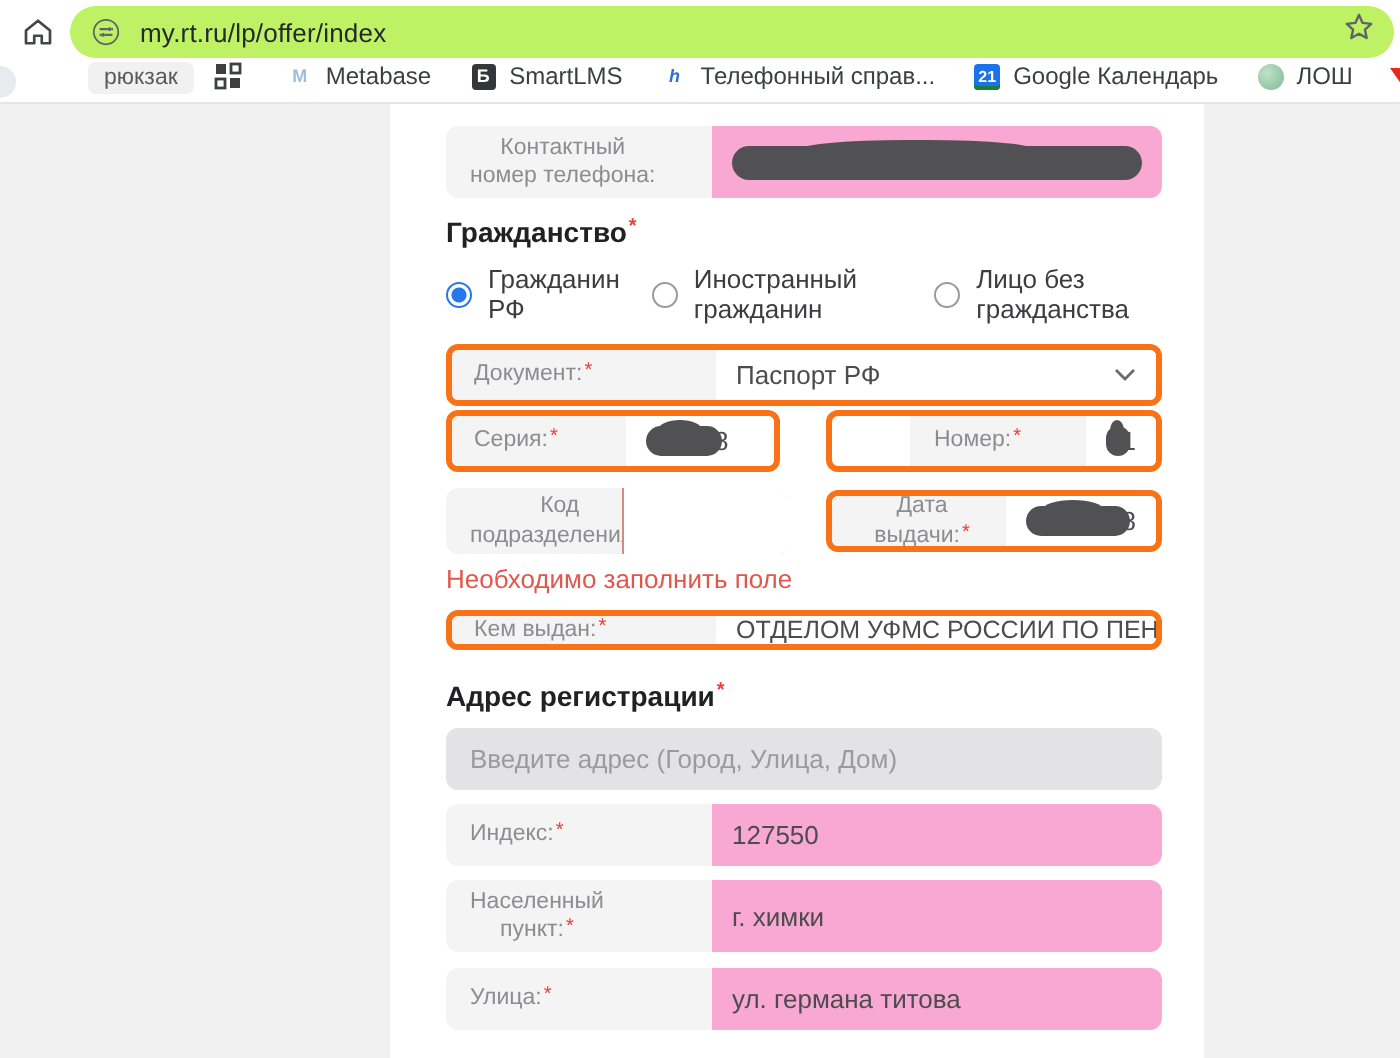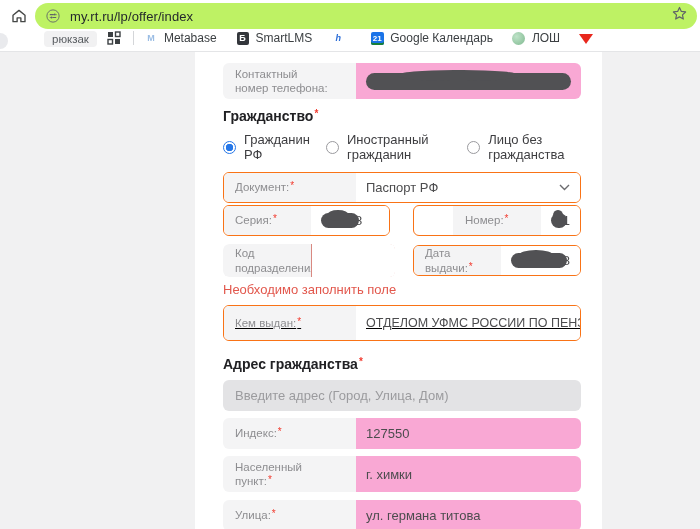--- a/index.html
+++ b/index.html
@@ -30,24 +30,24 @@
   .fav-ymail { width:0; height:0; border-left:7px solid transparent; border-right:7px solid transparent; border-top:10px solid #e8271d; margin-top:2px; }
   .chrome-divider { position:absolute; top:51px; left:0; width:700px; height:1px; background:#e4e5e7; }
 
   
   .page { position:absolute; top:52px; left:0; width:700px; height:477px; background:#f1f1f2; }
   .content { position:absolute; left:195px; top:0; width:407px; height:477px; background:#fff; padding:10px 21px 0 28px; }
 
   .req { color:#f23a2e; font-size:10px; vertical-align:top; margin-left:1px; }
 
   .field { display:flex; border-radius:6px; overflow:hidden; width:100%; }
-  .flabel { background:#f4f4f5; color:#8d8d90; font-size:11.5px; line-height:1.25; display:flex; align-items:center; padding:0 8px 0 12px; flex:none; }
+  .flabel { background:#f4f4f5; color:#8d8d90; font-size:11.5px; line-height:1.25; display:flex; align-items:center; padding:0 8px 0 12px; flex:none;text-align:center; }
   .fvalue { display:flex; align-items:center; padding:0 10px; font-size:13px; color:#4c4c4e; flex:1; min-width:0; }
   .field.readonly .fvalue { background:#f9a8d4; }
-  .field.editable { border:1px solid #f97316; }
+  .field.editable { border:3px solid #f97316; }
   .field.editable .fvalue { background:#fff; }
   .field.editable .flabel { margin:-1px 0 -1px -1px; padding-top:1px; padding-bottom:1px; }
 
   .row { display:flex; justify-content:space-between; }
 
   .heading { font-size:14px; font-weight:bold; color:#212124; }
 
   .radio-row { display:flex; align-items:center; font-size:13px; color:#3d3d40; }
   .radio { width:13px; height:13px; border-radius:50%; border:1.5px solid #9a9a9e; margin-right:8px; flex:none; background:#fff; }
   .radio.checked { border-color:#2677e8; background:radial-gradient(circle, #2677e8 0 3.5px, #fff 4px); }
@@ -114,20 +114,21 @@
       <span>Metabase</span>
     </div>
     <div class="bm-item">
       <span class="fav">
           <span class="fav-dark">Б</span>
         </span>
       <span>SmartLMS</span>
     </div>
     <div class="bm-item">
       <span class="fav fav-phone">h</span>
+      <span>Телефонный справ...</span>
     </div>
     <div class="bm-item">
       <span class="fav">
           <span class="fav-gcal">21</span>
         </span>
       <span>Google Календарь</span>
     </div>
     <div class="bm-item">
       <span class="fav">
           <span class="fav-losh"></span>
@@ -221,31 +222,31 @@
             <span><span>Дата выдачи:</span><span class="req">*</span></span>
           </div>
           <div class="fvalue">
             <span class="scribble" style="width:62px;"></span>
             <span class="suffix">8</span>
           </div>
         </div>
       </div>
       <div class="error-text" style="margin-top:5px;">Необходимо заполнить поле</div>
 
-      <div class="field editable" style="height:36px; margin-top:8px;text-decoration:underline;">
+      <div class="field editable" style="height:20px; margin-top:8px;">
         <div class="flabel" style="width:133px;">
           <span><span>Кем выдан:</span><span class="req">*</span></span>
         </div>
         <div class="fvalue" style="font-size:12.5px; white-space:nowrap;">
           <span>ОТДЕЛОМ УФМС РОССИИ ПО ПЕНЗЕНСКОЙ ОБЛ</span>
         </div>
       </div>
 
       <div class="heading" style="margin-top:15px;">
-        <span>Адрес гражданства</span><span class="req">*</span>
+        <span>Адрес регистрации</span><span class="req">*</span>
       </div>
 
       <div style="height:31px; margin-top:8px;">
         <input class="ph-input" placeholder="Введите адрес (Город, Улица, Дом)" style="">
       </div>
 
       <div class="field readonly" style="height:31px; margin-top:7px;">
         <div class="flabel" style="width:133px;">
           <span><span>Индекс:</span><span class="req">*</span></span>
         </div>

